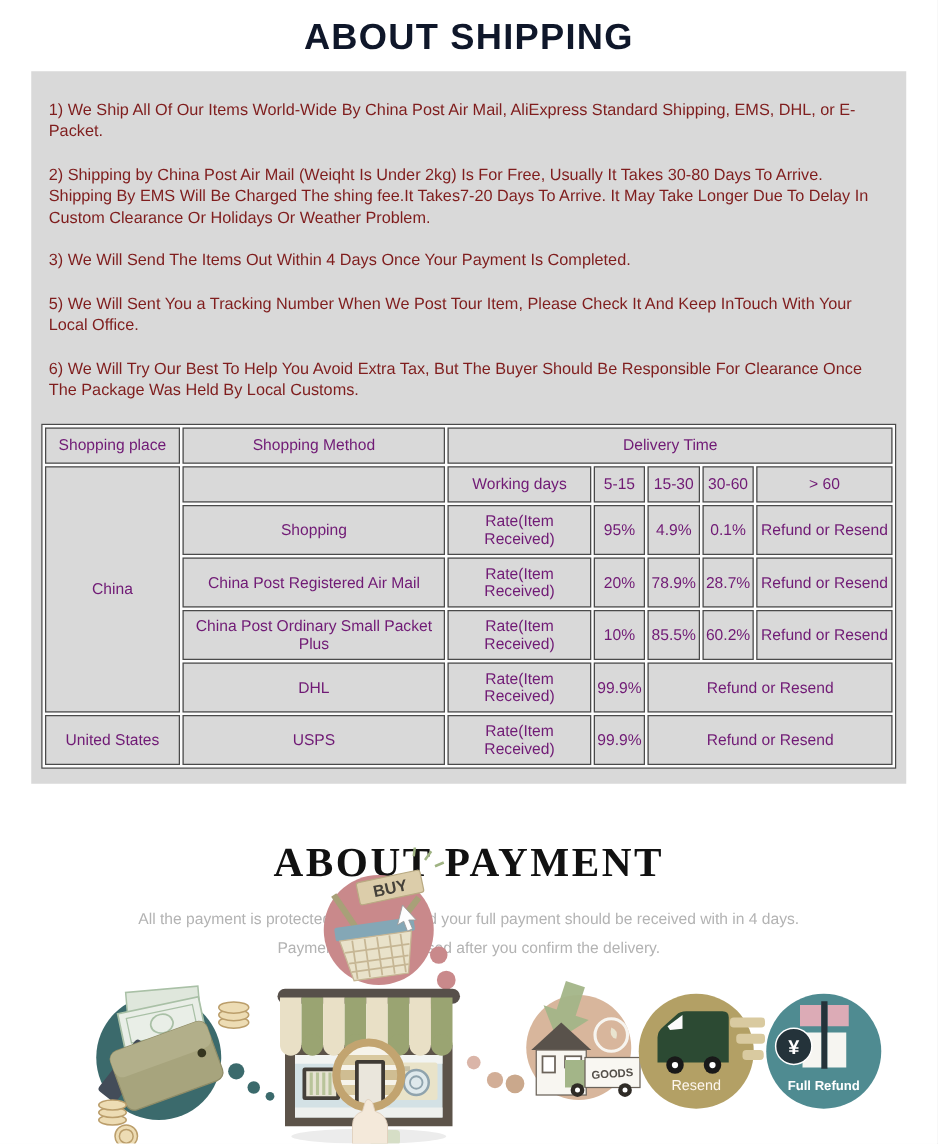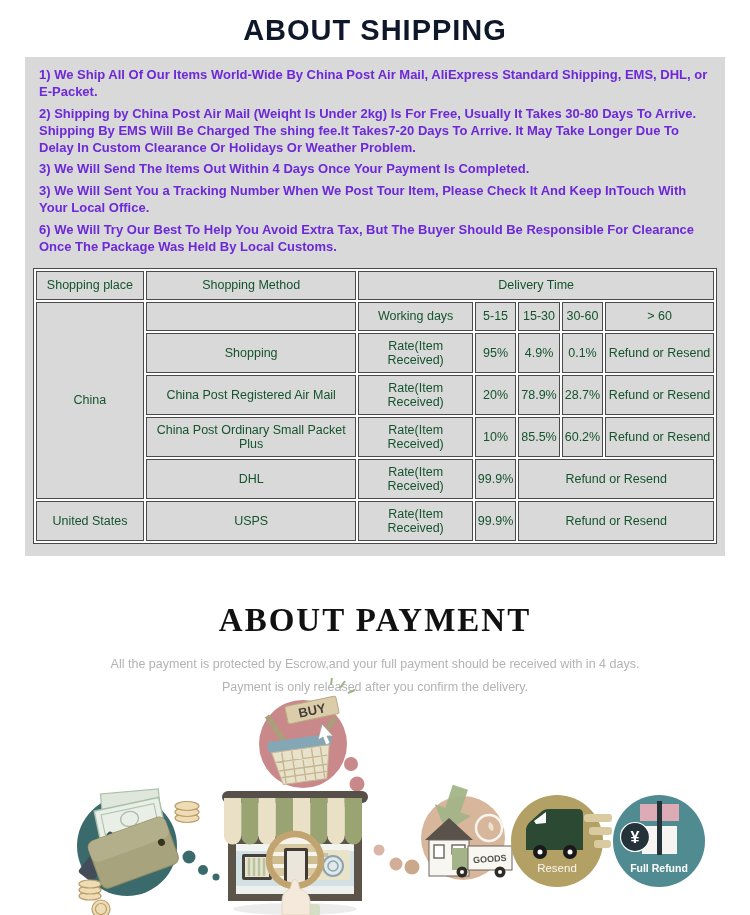--- a/index.html
+++ b/index.html
@@ -7,28 +7,28 @@
     position:relative;width:750px;height:915px;overflow:hidden;background:#fff;
     font-family:"Liberation Sans",sans-serif;color:#2e2e2e;
   }
   .shipping-title{
     margin:14px 0 10px 0;text-align:center;font-size:29px;font-weight:bold;
     letter-spacing:1px;color:#0f172a;
   }
   .gray-panel{
     margin:0 25px;background:#d9d9d9;padding:5px 8px 12px 8px;
   }
-  .note{font-size:13px;line-height:1.3;margin:5px 6px;color:#6d28d9;font-weight:bold;}
+  .note{font-size:13px;line-height:1.3;margin:18px 6px;color:#7f1d1d;}
   table.ship-table{
     width:100%;border-collapse:separate;border-spacing:2px;background:#fdfdfd;
     border:1px solid #4a4a4a;margin-top:12px;
   }
   table.ship-table td{
     border:1px solid #4a4a4a;background:#d9d9d9;text-align:center;
-    font-size:12.5px;color:#14532d;padding:5px 2px;height:17px;
+    font-size:12.5px;color:#701a75;padding:5px 2px;height:17px;
   }
   .payment{margin-top:46px;text-align:center;}
   .payment-title{
     font-family:"Liberation Serif",serif;font-weight:bold;font-size:33px;
     letter-spacing:2px;color:#111;margin:0 0 14px 0;
   }
   .payment-sub{font-size:12.5px;color:#b3b3b3;line-height:23px;margin:0;}
   .illustration{position:absolute;left:0;top:678px;width:750px;height:237px;}
   svg text{font-family:"Liberation Sans",sans-serif;}
 </style>
@@ -36,21 +36,21 @@
 <body>
 
 <div class="page">
 
   <h1 class="shipping-title">ABOUT SHIPPING</h1>
 
   <div class="gray-panel">
     <p class="note">1) We Ship All Of Our Items World-Wide By China Post Air Mail, AliExpress Standard Shipping, EMS, DHL, or E-Packet.</p>
     <p class="note">2) Shipping by China Post Air Mail (Weiqht Is Under 2kg) Is For Free, Usually It Takes 30-80 Days To Arrive. Shipping By EMS Will Be Charged The shing fee.It Takes7-20 Days To Arrive. It May Take Longer Due To Delay In Custom Clearance Or Holidays Or Weather Problem.</p>
     <p class="note">3) We Will Send The Items Out Within 4 Days Once Your Payment Is Completed.</p>
-    <p class="note">3) We Will Sent You a Tracking Number When We Post Tour Item, Please Check It And Keep InTouch With Your Local Office.</p>
+    <p class="note">5) We Will Sent You a Tracking Number When We Post Tour Item, Please Check It And Keep InTouch With Your Local Office.</p>
     <p class="note">6) We Will Try Our Best To Help You Avoid Extra Tax, But The Buyer Should Be Responsible For Clearance Once The Package Was Held By Local Customs.</p>
 
     <table class="ship-table">
       <colgroup>
         <col style="width:16.5%">
           <col style="width:32.5%">
           <col style="width:17.5%">
         <col style="width:5.6%">
           <col style="width:5.8%">
           <col style="width:5.4%">

